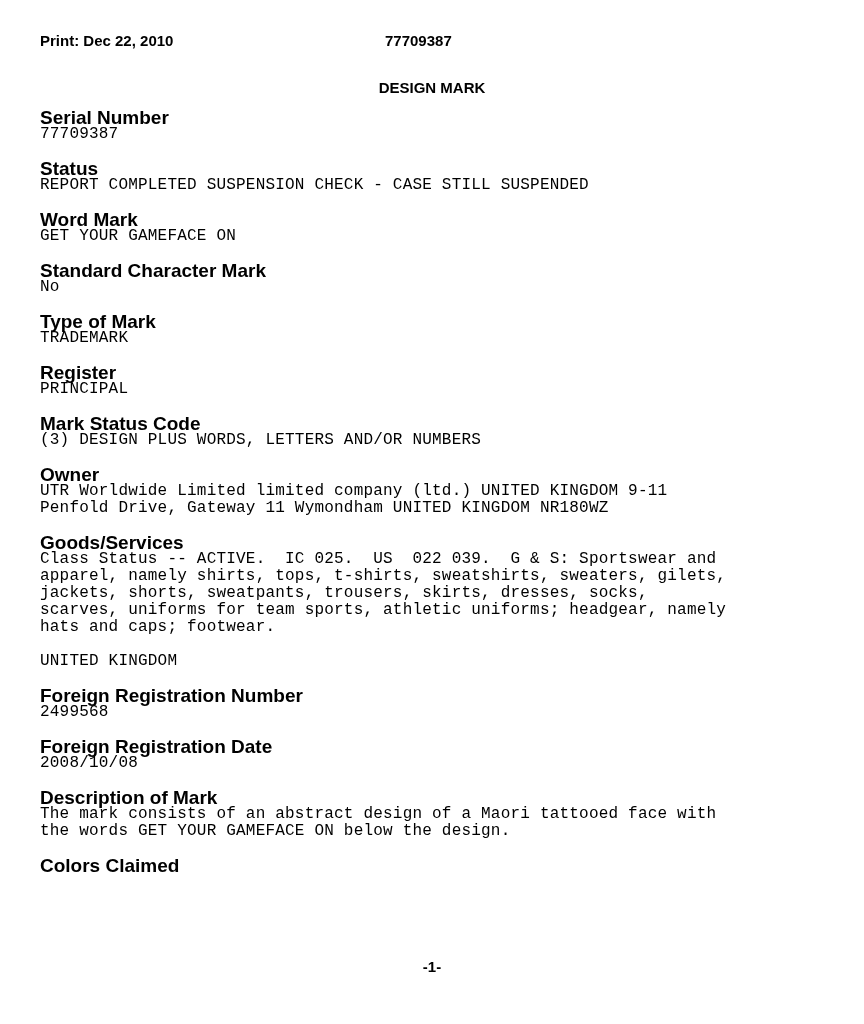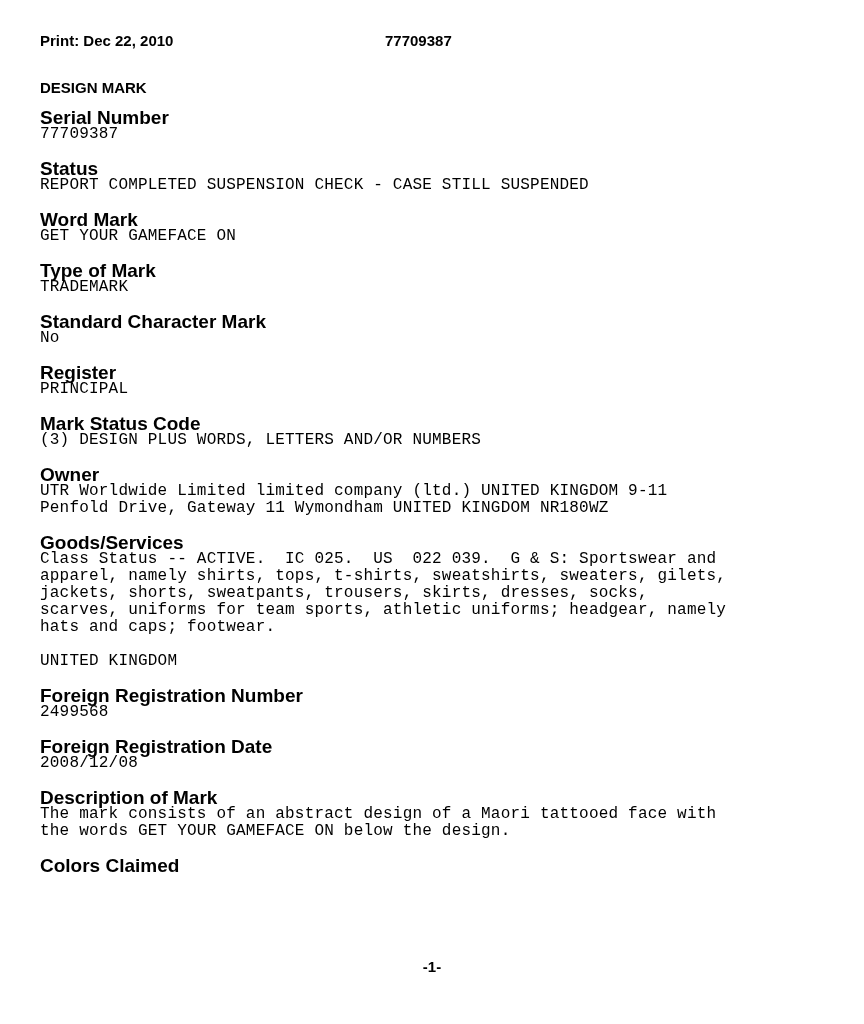--- a/index.html
+++ b/index.html
@@ -35,20 +35,21 @@
     top: 0;
     font-weight: bold;
     font-size: 15px;
     line-height: 17px;
   }
   .doc-title {
     font-weight: bold;
     font-size: 15px;
     line-height: 17px;
     margin-bottom: 13px;
+    text-align: center;
   }
   .field { margin-bottom: 17px; }
   .field-label {
     font-weight: bold;
     font-size: 19px;
     line-height: 17px;
     font-family: "Liberation Sans", sans-serif;
   }
   .field-value {
     font-family: "Liberation Mono", "DejaVu Sans Mono", monospace;
@@ -90,27 +91,27 @@
       <div class="field-label">Status</div>
       <div class="field-value">REPORT COMPLETED SUSPENSION CHECK - CASE STILL SUSPENDED</div>
     </div>
 
     <div class="field">
       <div class="field-label">Word Mark</div>
       <div class="field-value">GET YOUR GAMEFACE ON</div>
     </div>
 
     <div class="field">
-      <div class="field-label">Type of Mark</div>
-      <div class="field-value">TRADEMARK</div>
+      <div class="field-label">Standard Character Mark</div>
+      <div class="field-value">No</div>
     </div>
 
     <div class="field">
-      <div class="field-label">Standard Character Mark</div>
-      <div class="field-value">No</div>
+      <div class="field-label">Type of Mark</div>
+      <div class="field-value">TRADEMARK</div>
     </div>
 
     <div class="field">
       <div class="field-label">Register</div>
       <div class="field-value">PRINCIPAL</div>
     </div>
 
     <div class="field">
       <div class="field-label">Mark Status Code</div>
       <div class="field-value">(3) DESIGN PLUS WORDS, LETTERS AND/OR NUMBERS</div>
@@ -135,21 +136,21 @@
       <div class="field-value">UNITED KINGDOM</div>
     </div>
 
     <div class="field">
       <div class="field-label">Foreign Registration Number</div>
       <div class="field-value">2499568</div>
     </div>
 
     <div class="field">
       <div class="field-label">Foreign Registration Date</div>
-      <div class="field-value">2008/12/08</div>
+      <div class="field-value">2008/10/08</div>
     </div>
 
 
     <div class="field">
       <div class="field-label">Description of Mark</div>
       <div class="field-value">The mark consists of an abstract design of a Maori tattooed face with
 the words GET YOUR GAMEFACE ON below the design.</div>
     </div>
 
     <div class="field">

